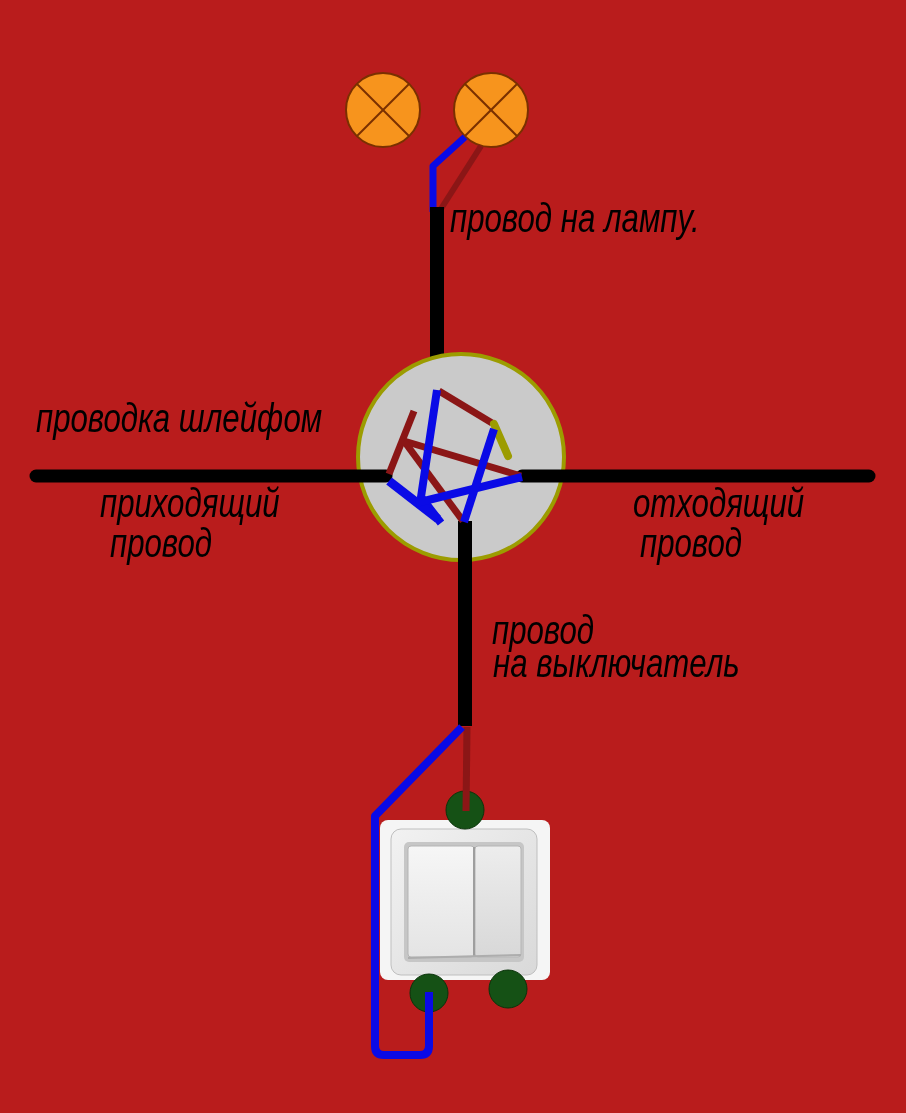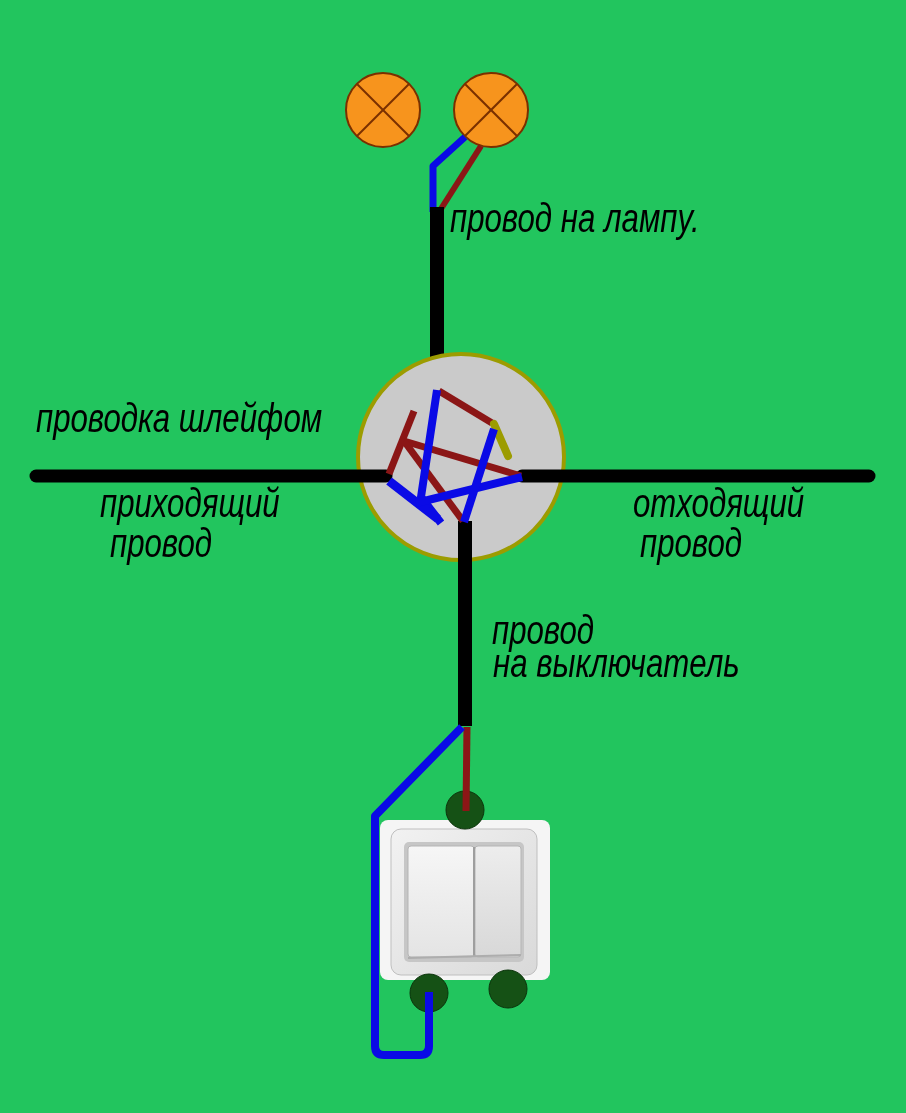--- a/index.html
+++ b/index.html
@@ -4,21 +4,21 @@
 <style>
   html, body {
     margin: 0;
     padding: 0;
     background: #ffffff;
   }
   .canvas {
     position: relative;
     width: 906px;
     height: 1113px;
-    background: #22c55e;
+    background: #b91c1c;
     overflow: hidden;
     font-family: "Liberation Sans", sans-serif;
   }
   .diagram-svg {
     position: absolute;
     left: 0;
     top: 0;
   }
   .lbl {
     position: absolute;

